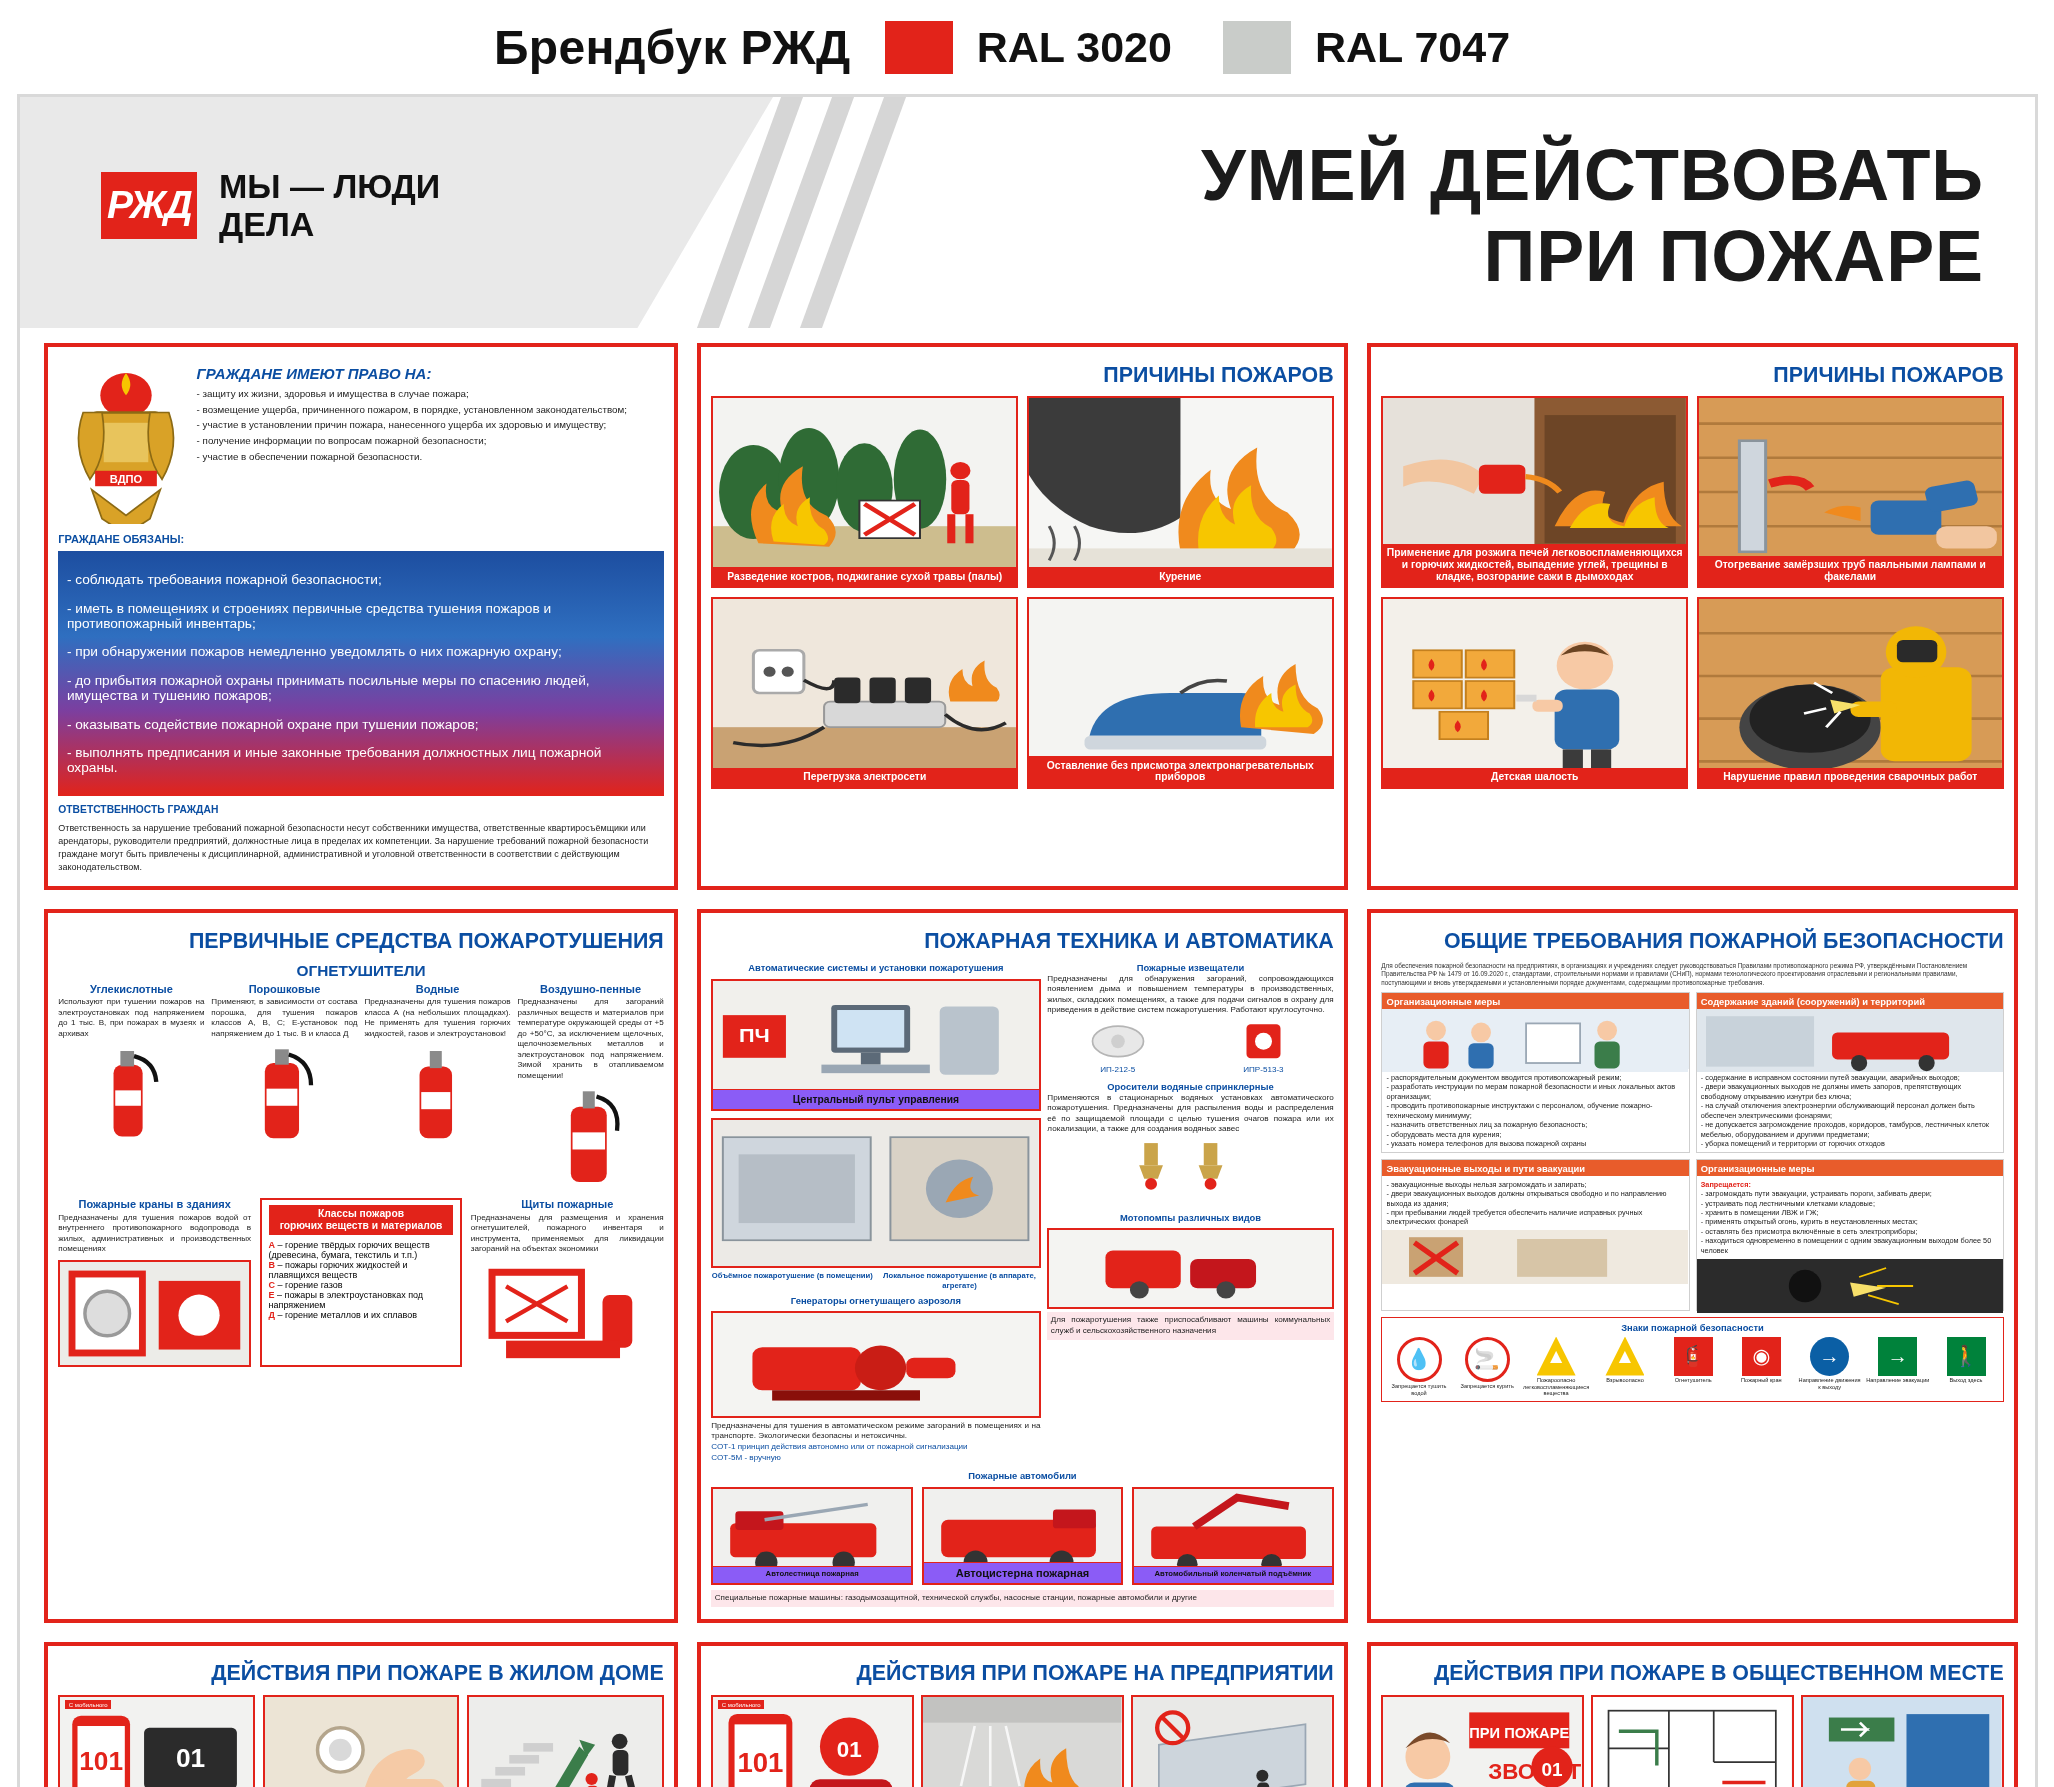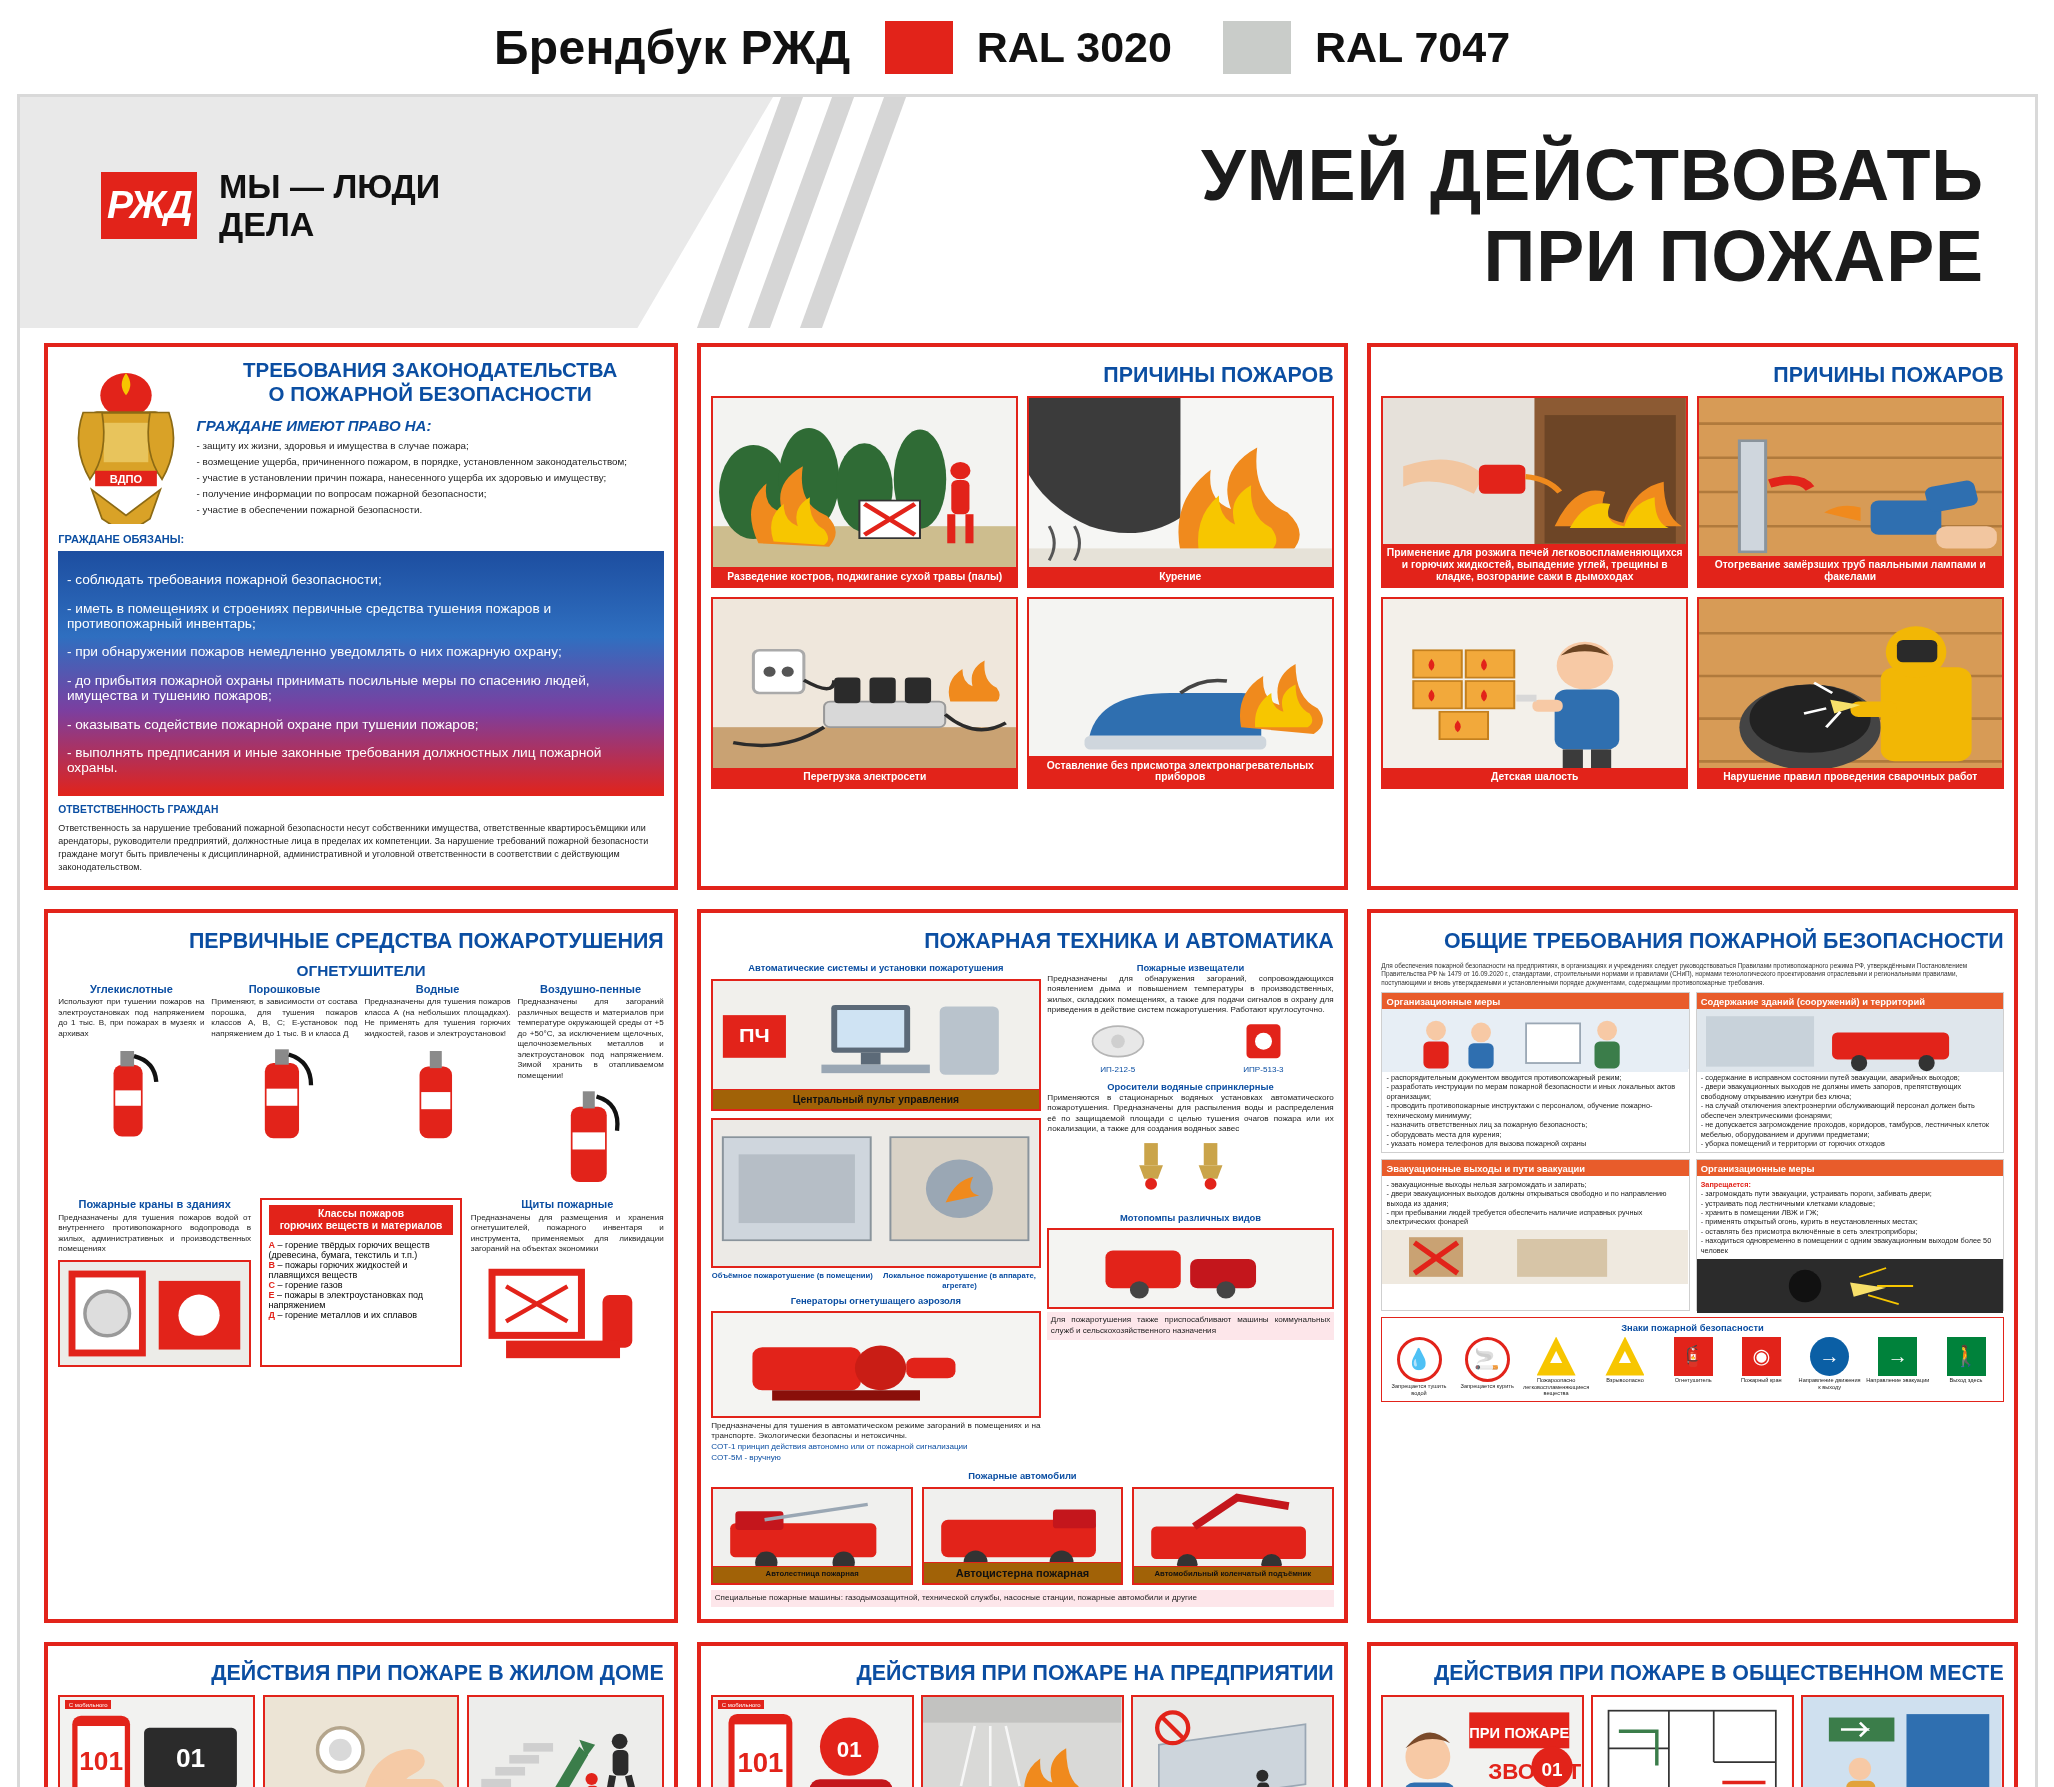--- a/index.html
+++ b/index.html
@@ -33,21 +33,21 @@
   .panel-title{color:#0b4ea2;font-size:21.4px;font-weight:bold;text-align:right;margin:6.8px 0 8.6px 0;line-height:1.15;}
 
   
   .cells{display:grid;gap:8.6px;}
   .c2{grid-template-columns:1fr 1fr;}
   .c3{grid-template-columns:1fr 1fr 1fr;}
   .cell{border:2.6px solid #e2231a;background:#f2f2f2;position:relative;overflow:hidden;}
   .cell .art{height:100%;width:100%;display:block;}
   .cap{background:#e2231a;color:#fff;font-size:10.3px;font-weight:bold;text-align:center;
        padding:3.4px 2.6px;line-height:1.15;position:absolute;left:0;right:0;bottom:0;}
-  .cap.light{background:#a16207;color:#111;border-top:1.7px solid #e2231a;}
+  .cap.light{background:#8b5cf6;color:#111;border-top:1.7px solid #e2231a;}
 
   
   .leg{display:flex;gap:10.3px;}
   .leg-emblem{width:128px;flex:none;display:flex;align-items:flex-start;justify-content:flex-end;padding-top:5.1px;}
   .leg-body{flex:1;}
   .leg h3{color:#0b4ea2;font-size:20.5px;font-weight:bold;text-align:center;margin:1.7px 0 10.3px 0;line-height:1.2;}
   .leg h4{color:#0b4ea2;font-size:15px;margin:8.6px 0 5.1px 0;font-style:italic;}
   .leg p,.leg li{font-size:9.8px;color:#222;line-height:1.45;margin:1.7px 0;}
   .grad{background:linear-gradient(180deg,#1d4ea0 0%,#2f6fc0 35%,#7b3fa0 65%,#e2231a 100%);
         color:#fff;padding:6.8px 8.6px;margin-top:6.8px;}
@@ -136,24 +136,20 @@
               <rect x="30" y="60" width="80" height="70" rx="6" fill="#d9a227" stroke="#8c6a14" stroke-width="3"></rect>
               <rect x="44" y="72" width="52" height="46" fill="#e8c45c"></rect>
               <path d="M20 60 q-14 40 8 78 q22-30 14-78z" fill="#d9a227" stroke="#8c6a14" stroke-width="2"></path>
               <path d="M120 60 q14 40 -8 78 q-22-30 -14-78z" fill="#d9a227" stroke="#8c6a14" stroke-width="2"></path>
               <rect x="34" y="128" width="72" height="18" fill="#e2231a"></rect>
               <text x="70" y="142" font-size="13" font-family="Liberation Sans, sans-serif" fill="#fff" text-anchor="middle" font-weight="bold">ВДПО</text>
               <path d="M30 150 l40 30 l40-30 l-12 34 l-28 18 l-28-18z" fill="#d9a227" stroke="#8c6a14" stroke-width="2"></path>
             </svg>
           </div>
           <div class="leg-body">
-            <h3>
-              <span>ТРЕБОВАНИЯ ЗАКОНОДАТЕЛЬСТВА</span><br>
-              <span>О ПОЖАРНОЙ БЕЗОПАСНОСТИ</span>
-            </h3>
             <h4>ГРАЖДАНЕ ИМЕЮТ ПРАВО НА:</h4>
             <p>- защиту их жизни, здоровья и имущества в случае пожара;</p>
             <p>- возмещение ущерба, причиненного пожаром, в порядке, установленном законодательством;</p>
             <p>- участие в установлении причин пожара, нанесенного ущерба их здоровью и имуществу;</p>
             <p>- получение информации по вопросам пожарной безопасности;</p>
             <p>- участие в обеспечении пожарной безопасности.</p>
           </div>
         </div>
         <h4 style="color:#0b4ea2;font-size:11px;margin:8.6px 0 3.4px 0;">ГРАЖДАНЕ ОБЯЗАНЫ:</h4>
         <div class="grad">

